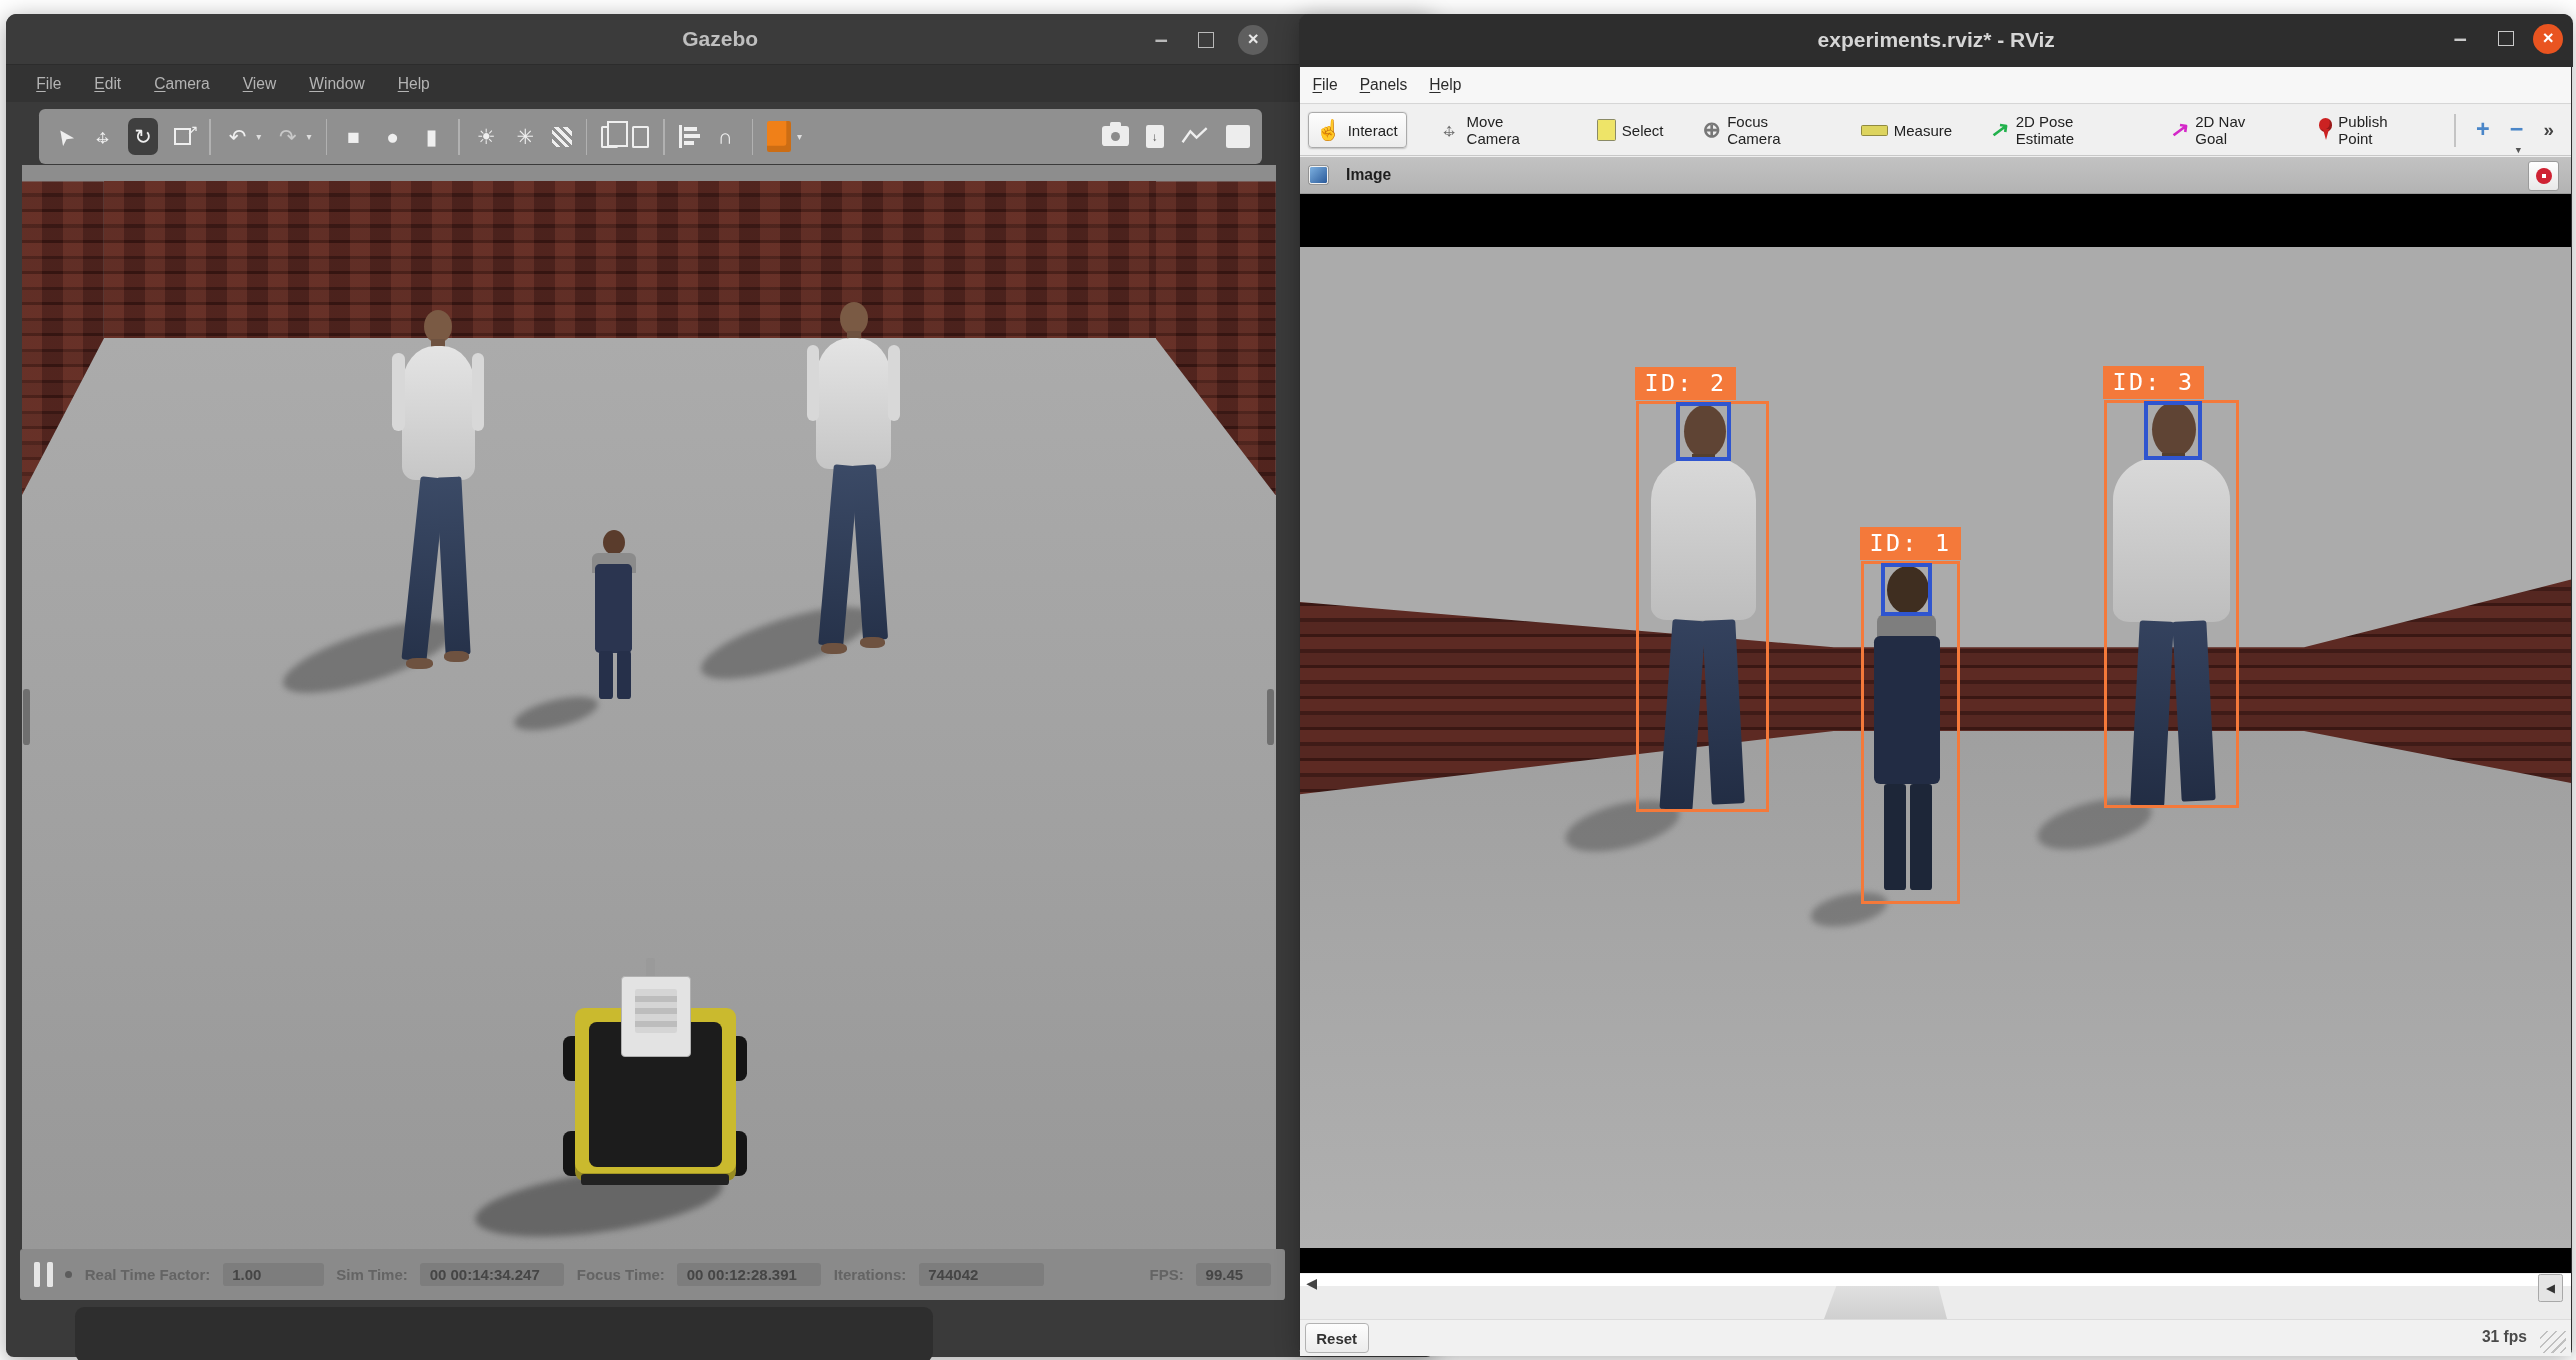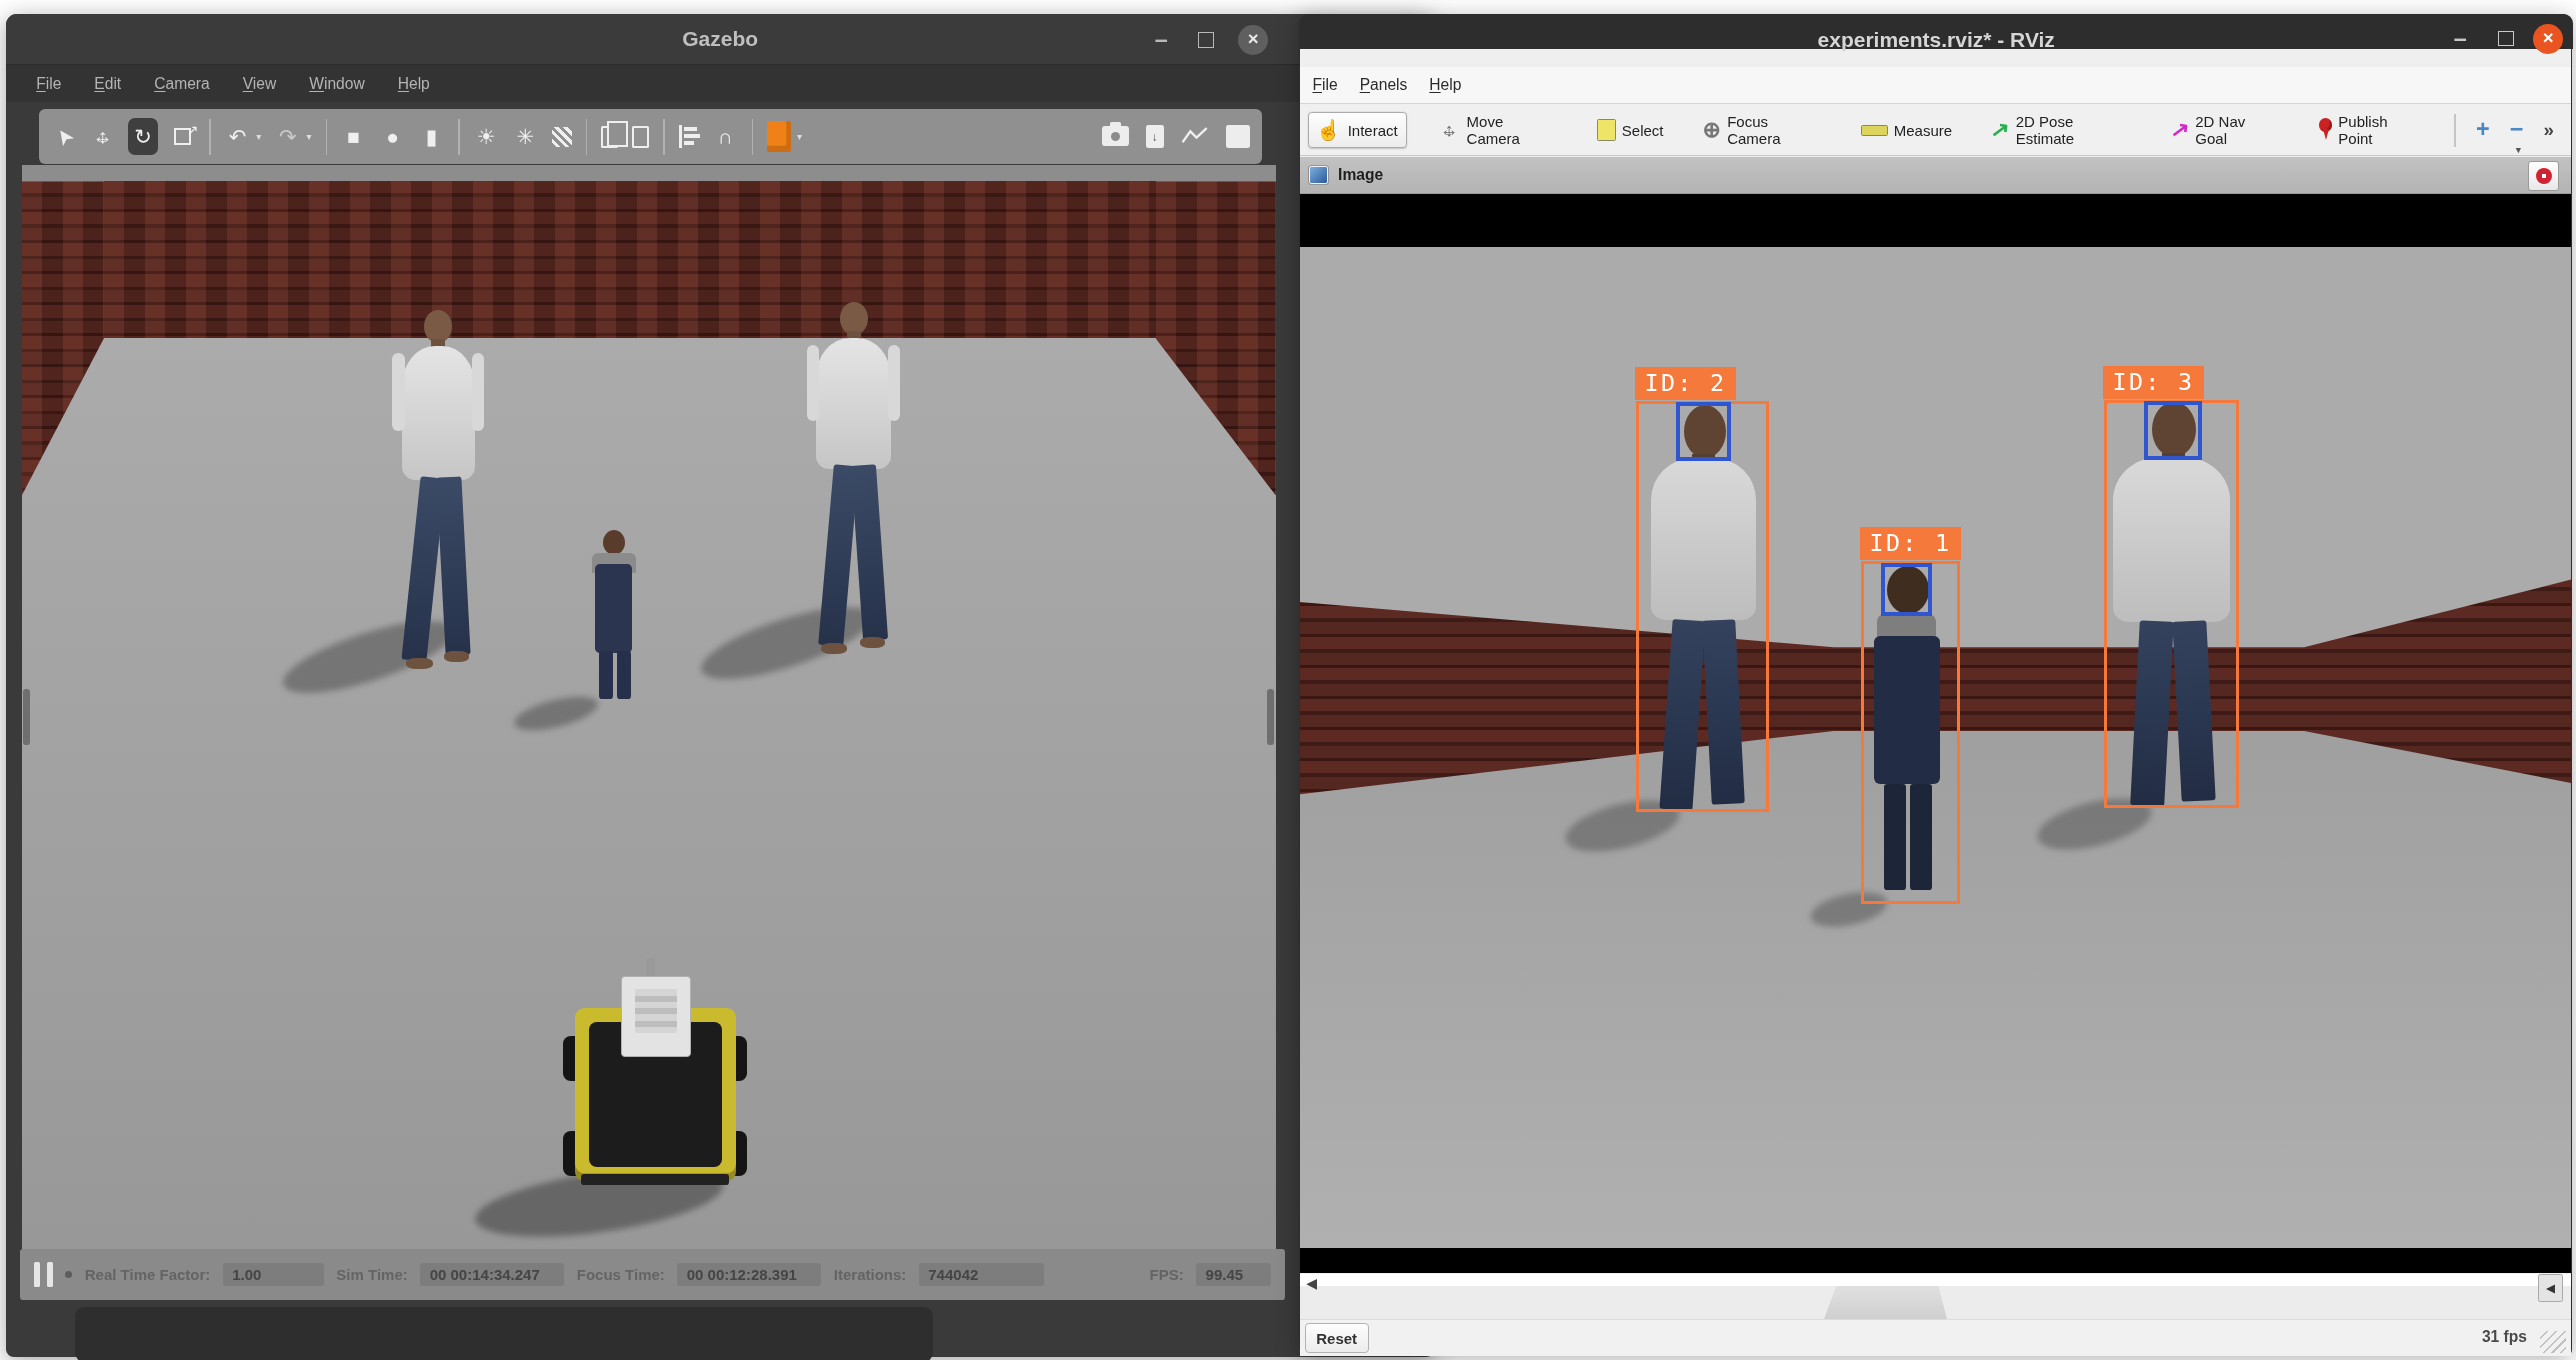--- a/index.html
+++ b/index.html
@@ -63,21 +63,21 @@
   .pausebars i{display:block;width:6.2px;height:25px;background:#e6e6e6;border-radius:1.6px}
   .stepdot{width:7px;height:7px;border-radius:50%;background:#5c5c5c}
   .gz-bottombar{position:absolute;left:0;top:1287px;width:100%;height:56px}
   .gz-innerbar{position:absolute;left:69px;top:6.2px;width:858px;height:55px;background:#2e2e2e;border-radius:9.4px}
   .grip{position:absolute;width:37px;height:33px;background:
      repeating-linear-gradient(135deg,transparent 0 6.2px,rgba(255,255,255,.22) 6.2px 8.6px)}
 
   
   #rv{position:absolute;left:1299px;top:14px;width:1273px;height:1341px;background:#efefef;
       border:0.8px solid #2e2e2e;border-radius:9.4px 9.4px 4.7px 4.7px;box-shadow:0 4.7px 23.4px rgba(0,0,0,.3)}
-  .rv-titlebar{position:absolute;left:-0.8px;top:-0.8px;width:1274px;height:35px;background:#2d2d2d;border-radius:9.4px 9.4px 0 0}
+  .rv-titlebar{position:absolute;left:-0.8px;top:-0.8px;width:1274px;height:53px;background:#2d2d2d;border-radius:9.4px 9.4px 0 0}
   .rv-title{position:absolute;width:100%;text-align:center;top:14px;font-size:21px;font-weight:bold;color:#d6d6d6}
   .rv-min{left:1146px;color:#c9c9c9;font-size:23.4px;font-weight:bold;top:9.4px}
   .rv-max{left:1192px;top:9.4px}
   .rv-max .maxsquare{border-color:#c9c9c9}
   .rv-close{left:1234px;top:9.4px;background:#e95420;color:#fff;font-size:18.7px;font-weight:bold}
   .rv-menubar{position:absolute;left:0;top:52px;width:1271px;height:37px;background:#f7f7f7;border-bottom:0.8px solid #d6d6d6;display:flex;gap:22px;align-items:center;padding-left:12.5px}
   .rv-menubar .mi{font-size:15.6px;color:#2b2b2b}
   .rv-toolbar{position:absolute;left:0;top:90px;width:1271px;height:51px;background:#f0f0f0;border-bottom:0.8px solid #c8c8c8;display:flex;align-items:center;gap:23.4px;padding:0 7.8px}
   .tool{display:flex;align-items:center;gap:6.2px;font-size:15px;color:#222;padding:4.7px 7.8px;border-radius:3.9px}
   .tool.selected{background:linear-gradient(180deg,#fdfdfd,#ececec);border:0.8px solid #aaa;box-shadow:0 0.8px 1.6px rgba(0,0,0,.2)}
@@ -90,21 +90,21 @@
   .magarrow{color:#d428c8;font-size:22px;font-weight:bold;transform:rotate(8deg)}
   .pin{position:relative;width:15.6px;height:23.4px}
   .pin:before{content:"";position:absolute;left:1.6px;top:0;width:13.3px;height:13.3px;border-radius:50%;background:#cc2222;box-shadow:inset -2.3px -2.3px rgba(0,0,0,.25)}
   .pin:after{content:"";position:absolute;left:5.5px;top:11px;border-left:3.1px solid transparent;border-right:3.1px solid transparent;border-top:11px solid #cc2222}
   .rv-tbright{margin-left:auto;display:flex;align-items:center;gap:20px;padding-right:9.4px}
   .rvsep{width:1.6px;height:33px;background:#c4c4c4}
   .bluebtn{color:#4a86c8;font-size:23.4px;font-weight:bold;line-height:23.4px}
   .minuswrap{position:relative}
   .minuswrap .dd2{position:absolute;left:6.2px;top:20px;font-size:9.4px;color:#555}
   .chev{color:#444;font-size:18.7px;font-weight:bold}
-  .rv-panelheader{position:absolute;left:0;top:142px;width:1271px;height:37px;background:linear-gradient(180deg,#c2c2c2,#b3b3b3);border-bottom:0.8px solid #9a9a9a;display:flex;align-items:center;gap:10px;padding-left:9.4px}
+  .rv-panelheader{position:absolute;left:0;top:142px;width:1271px;height:37px;background:linear-gradient(180deg,#c2c2c2,#b3b3b3);border-bottom:0.8px solid #9a9a9a;display:flex;align-items:center;gap:18px;padding-left:9.4px}
   .imgic{width:18.7px;height:18.7px;background:linear-gradient(135deg,#7db0e0,#2a5a9a);border:1.6px solid #f2f2f2;border-radius:2.3px;box-shadow:0 0 0 0.8px #888}
   .rv-paneltitle{font-size:15.6px;font-weight:bold;color:#1e1e1e}
   .panelclose{position:absolute;right:12.5px;top:3.9px;width:31px;height:30px;background:linear-gradient(180deg,#fff,#e8e8e8);border:0.8px solid #9a9a9a;border-radius:3.1px}
   .panelclose:after{content:"";position:absolute;left:7px;top:6.2px;width:16.4px;height:16.4px;border-radius:50%;
      background:radial-gradient(circle at 50% 50%, #fff 0 2.3px, #cf2233 2.3px 8.6px)}
   .rv-imagearea{position:absolute;left:0;top:179px;width:1271px;height:1079px;background:#000;overflow:hidden}
   .camimg{position:absolute;left:0;top:53px;width:1271px;height:1001px;background:#ababab;overflow:hidden}
   .cam-floor{position:absolute;left:0;top:468px;width:100%;height:533px;background:linear-gradient(180deg,#9f9f9f,#b0b0b0)}
   .cam-wall{position:absolute;left:0;top:328px;width:1271px;height:226px;
      clip-path:polygon(0 12%,42% 32%,79% 32%,100% 2%,100% 92%,79% 69%,42% 69%,0 97%);}

